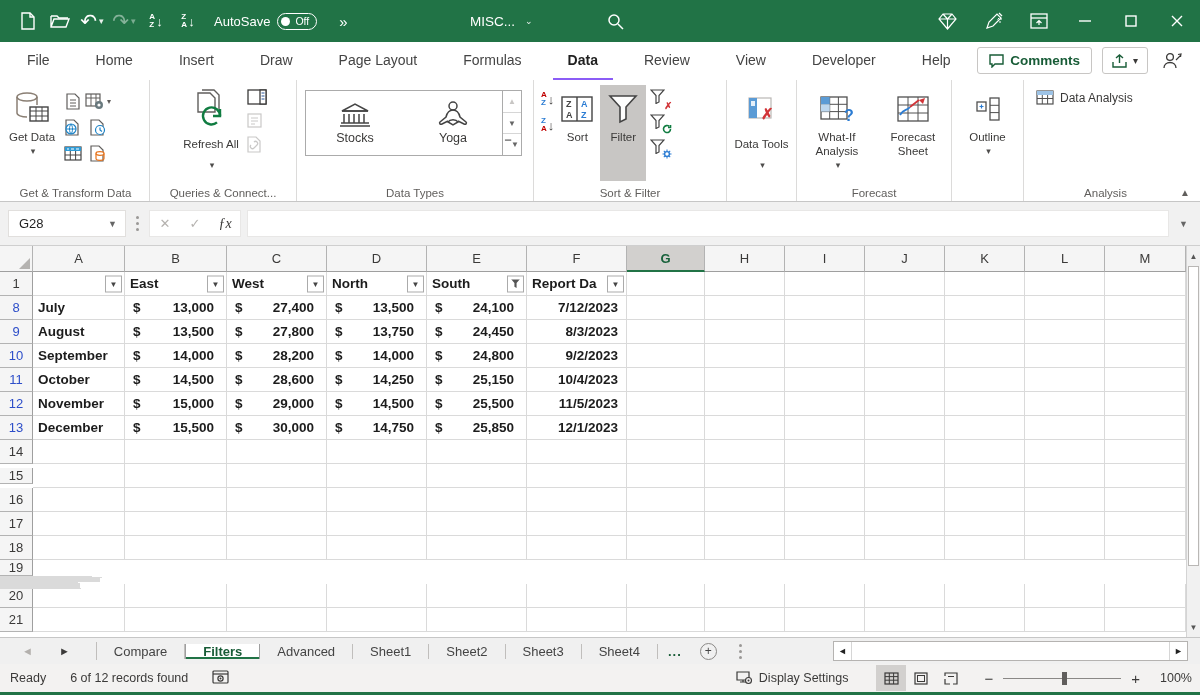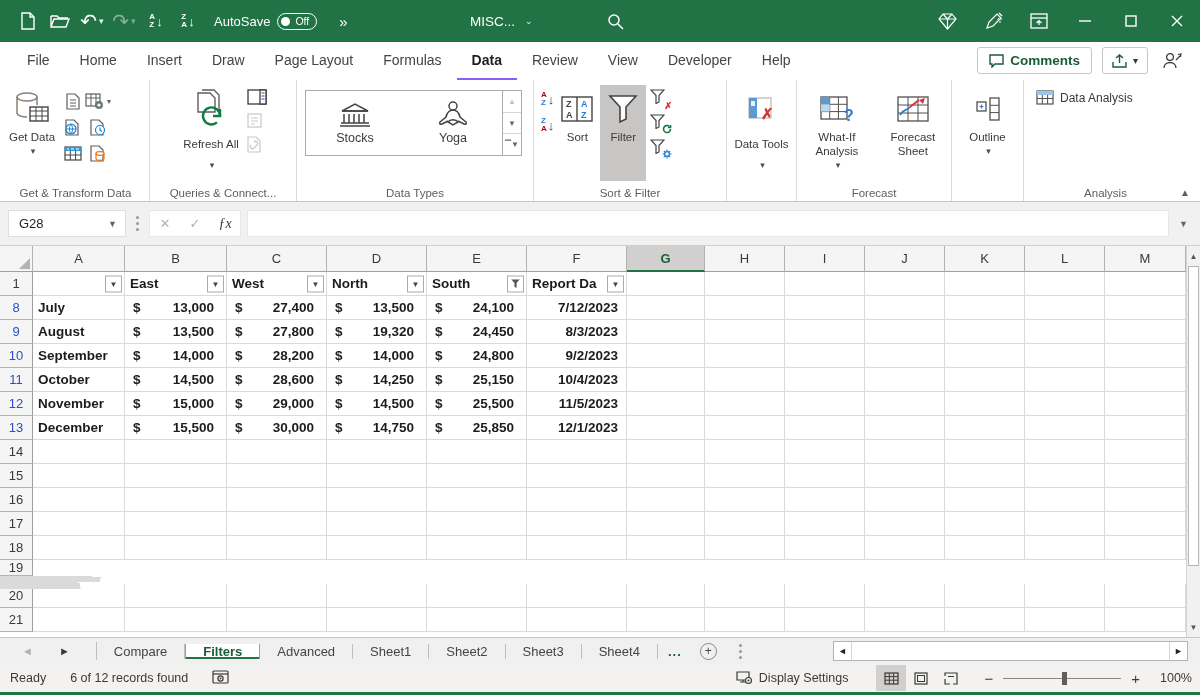--- a/index.html
+++ b/index.html
@@ -216,21 +216,21 @@
         </span>
       <span class="tb-ic caption">
           <svg width="12" height="12" viewBox="0 0 12 12">
             <path d="M1 1l10 10 M11 1L1 11" stroke="#fff" stroke-width="1.4"></path>
           </svg>
         </span>
     </div>
   </div>
 
   <div class="tabrow">
-    <div id="ribbonTabs" style="display:flex;">
+    <div id="ribbonTabs" style="display:flex;gap:16px;">
         <div class="rtab">File</div>
         <div class="rtab">Home</div>
         <div class="rtab">Insert</div>
         <div class="rtab">Draw</div>
         <div class="rtab">Page Layout</div>
         <div class="rtab">Formulas</div>
         <div class="rtab active">Data</div>
         <div class="rtab">Review</div>
         <div class="rtab">View</div>
         <div class="rtab">Developer</div>
@@ -634,21 +634,21 @@
           <div class="cell cur" style="width: 102px; height: 100%;">
             <span class="dollar">$</span>
             <span class="amt">13,500</span>
           </div>
           <div class="cell cur" style="width: 100px; height: 100%;">
             <span class="dollar">$</span>
             <span class="amt">27,800</span>
           </div>
           <div class="cell cur" style="width: 100px; height: 100%;">
             <span class="dollar">$</span>
-            <span class="amt">19,320</span>
+            <span class="amt">13,750</span>
           </div>
           <div class="cell cur" style="width: 100px; height: 100%;">
             <span class="dollar">$</span>
             <span class="amt">24,450</span>
           </div>
           <div class="cell date" style="width: 100px; height: 100%;">8/3/2023</div>
           <div class="cell" style="width: 78px; height: 100%;"></div>
           <div class="cell" style="width: 80px; height: 100%;"></div>
           <div class="cell" style="width: 80px; height: 100%;"></div>
           <div class="cell" style="width: 80px; height: 100%;"></div>
@@ -777,21 +777,21 @@
           <div class="cell" style="width: 100px; height: 100%;"></div>
           <div class="cell" style="width: 100px; height: 100%;"></div>
           <div class="cell" style="width: 78px; height: 100%;"></div>
           <div class="cell" style="width: 80px; height: 100%;"></div>
           <div class="cell" style="width: 80px; height: 100%;"></div>
           <div class="cell" style="width: 80px; height: 100%;"></div>
           <div class="cell" style="width: 80px; height: 100%;"></div>
           <div class="cell" style="width: 80px; height: 100%;"></div>
           <div class="cell" style="width: 81px; height: 100%;"></div>
         </div>
-        <div class="grow" style="height: 24px;">
+        <div class="grow" style="height: 24px; align-items: center;">
           <div class="rh">15</div>
           <div class="cell" style="width: 92px; height: 100%;"></div>
           <div class="cell" style="width: 102px; height: 100%;"></div>
           <div class="cell" style="width: 100px; height: 100%;"></div>
           <div class="cell" style="width: 100px; height: 100%;"></div>
           <div class="cell" style="width: 100px; height: 100%;"></div>
           <div class="cell" style="width: 100px; height: 100%;"></div>
           <div class="cell" style="width: 78px; height: 100%;"></div>
           <div class="cell" style="width: 80px; height: 100%;"></div>
           <div class="cell" style="width: 80px; height: 100%;"></div>

